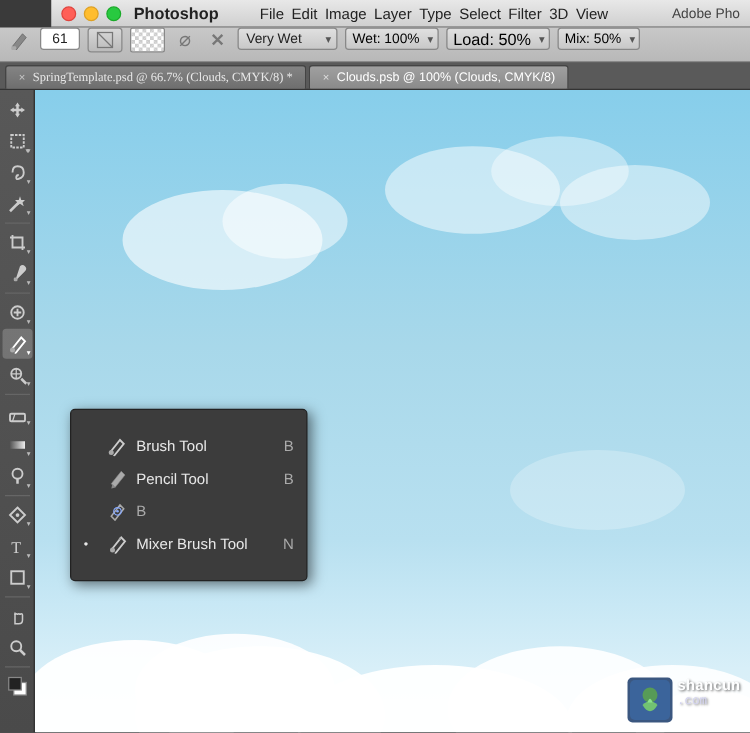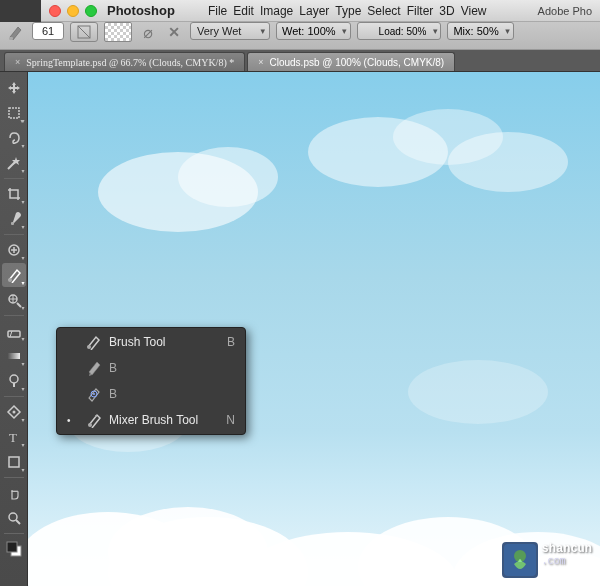--- a/index.html
+++ b/index.html
@@ -261,21 +261,21 @@
     .context-menu {
       position: absolute;
       left: 28px;
       top: 255px;
       width: 190px;
       background: #3c3c3c;
       border: 1px solid #222;
       border-radius: 4px;
       box-shadow: 3px 3px 10px rgba(0,0,0,0.5);
       z-index: 100;
-      padding: 1px 0;
+      padding: 16px 0;
     }
     .ctx-item {
       display: flex;
       align-items: center;
       padding: 4px 10px;
       cursor: pointer;
       position: relative;
       gap: 6px;
     }
     .ctx-item.active-item { background: transparent; }
@@ -388,21 +388,21 @@
 
   <div class="options-dropdown">
     <span>Very Wet</span>
   </div>
 
   <div class="options-percent-box">
     <span style="font-size:11px;">Wet: 100%</span>
   </div>
 
   <div class="options-percent-box">
-    <span style="font-size:10px;margin-left:16px;">Load: 50%</span>
+    <span style="font-size:13px;">Load: 50%</span>
   </div>
 
   <div class="options-percent-box">
     <span style="font-size:11px;">Mix: 50%</span>
   </div>
 </div>
 
 <div class="doc-tabs">
   <div class="doc-tab">
     <span class="doc-tab-close">×</span>
@@ -606,20 +606,21 @@
         <span class="ctx-item-shortcut">B</span>
       </div>
       <div class="ctx-item">
         <div class="ctx-item-check"></div>
         <div class="ctx-item-icon">
           <svg width="16" height="16" viewBox="0 0 16 16">
               <path d="M3 12 L11 2 L14 5 L6 15 Z" fill="#aaa" stroke="#888" stroke-width="0.5"></path>
               <path d="M6 15 L3 16 L4 12 Z" fill="#888"></path>
             </svg>
         </div>
+        <span class="ctx-item-label">Pencil Tool</span>
         <span class="ctx-item-shortcut">B</span>
       </div>
       <div class="ctx-item">
         <div class="ctx-item-check"></div>
         <div class="ctx-item-icon">
           <svg width="16" height="16" viewBox="0 0 16 16">
               <path d="M3 12 L10 3 L13 6 L6 15 Z" fill="none" stroke="#aaa" stroke-width="1.2"></path>
               <circle cx="8" cy="8" r="3" fill="none" stroke="#8af" stroke-width="1"></circle>
               <circle cx="8" cy="8" r="1" fill="#8af"></circle>
             </svg>

